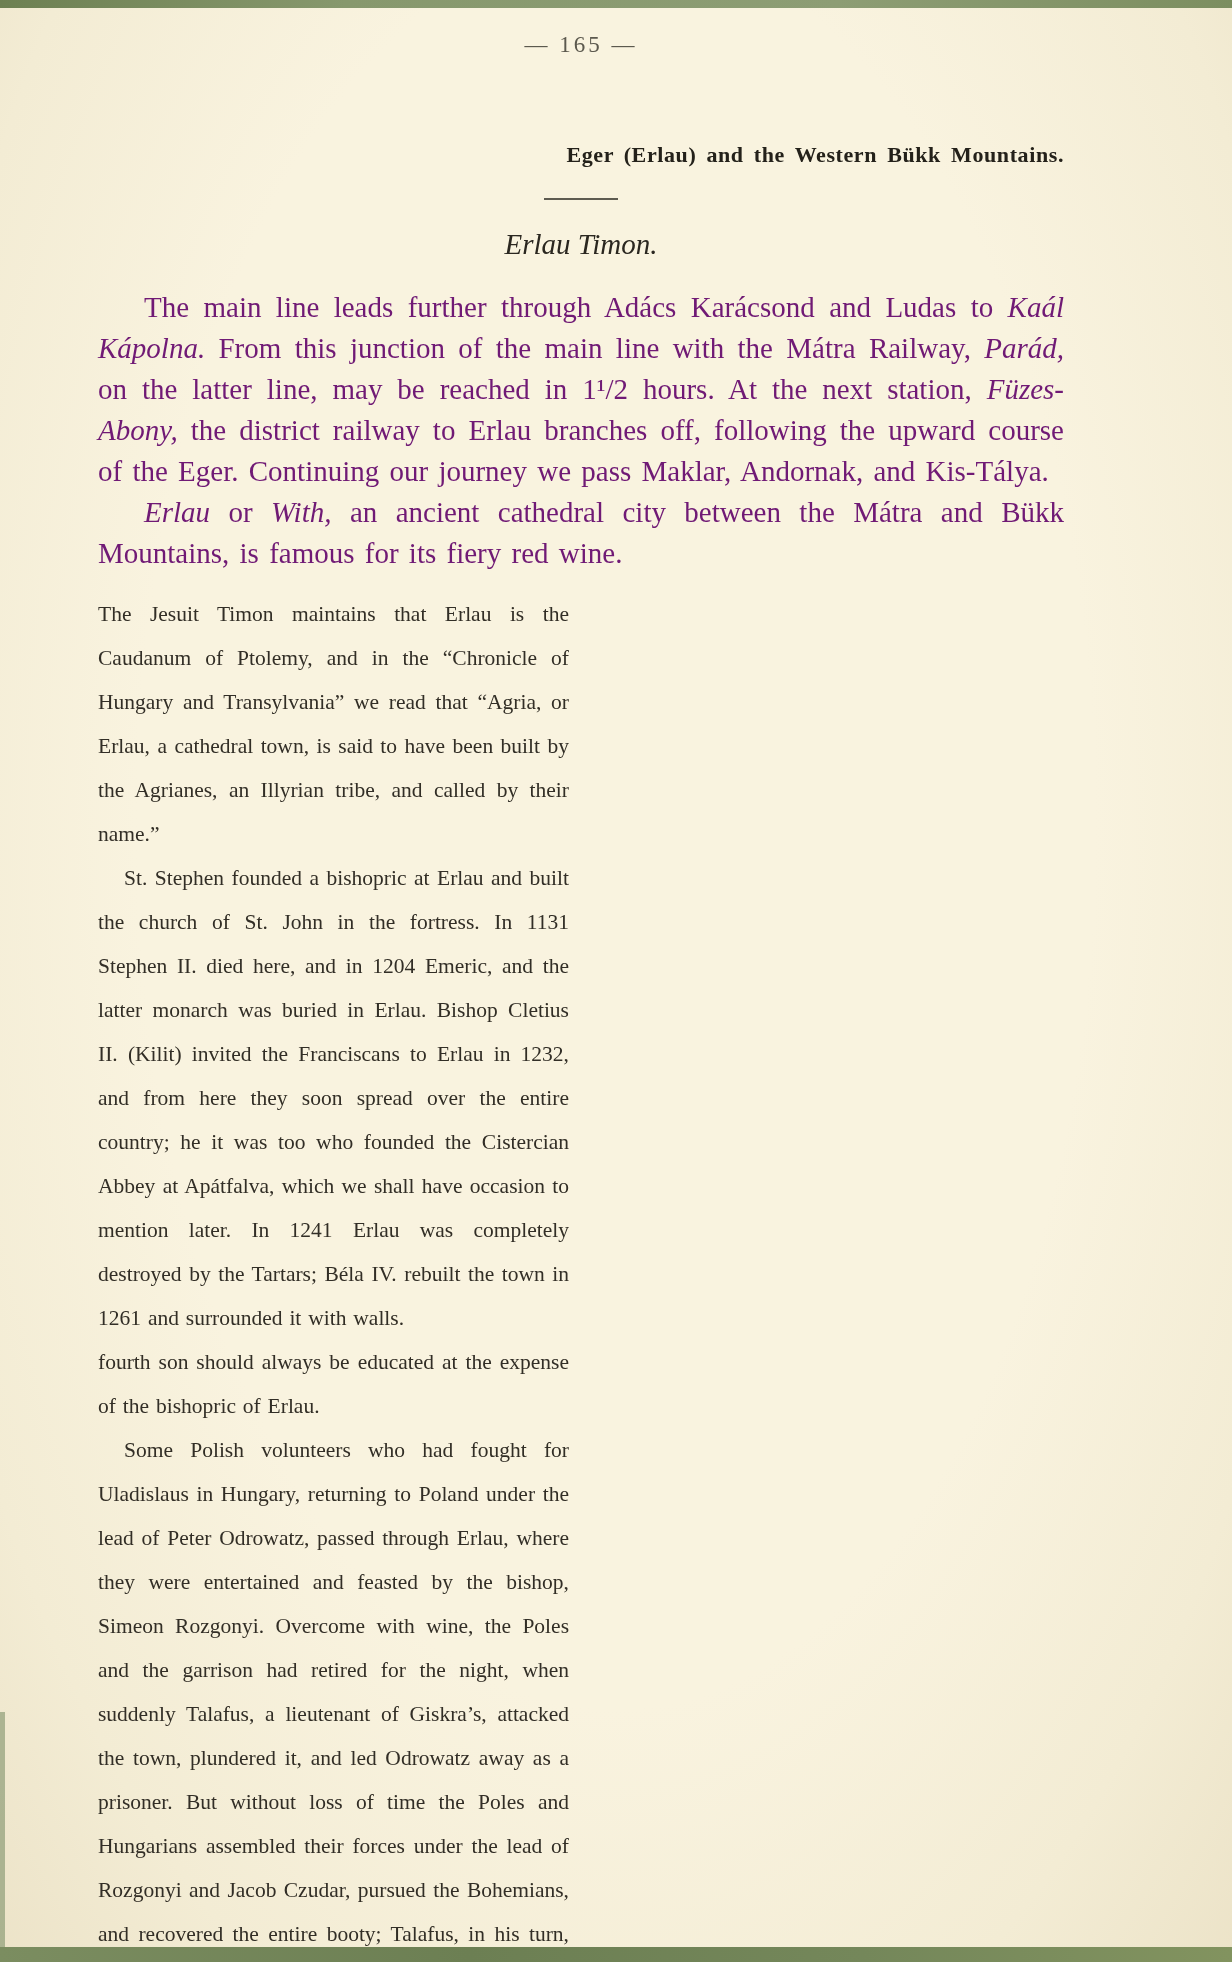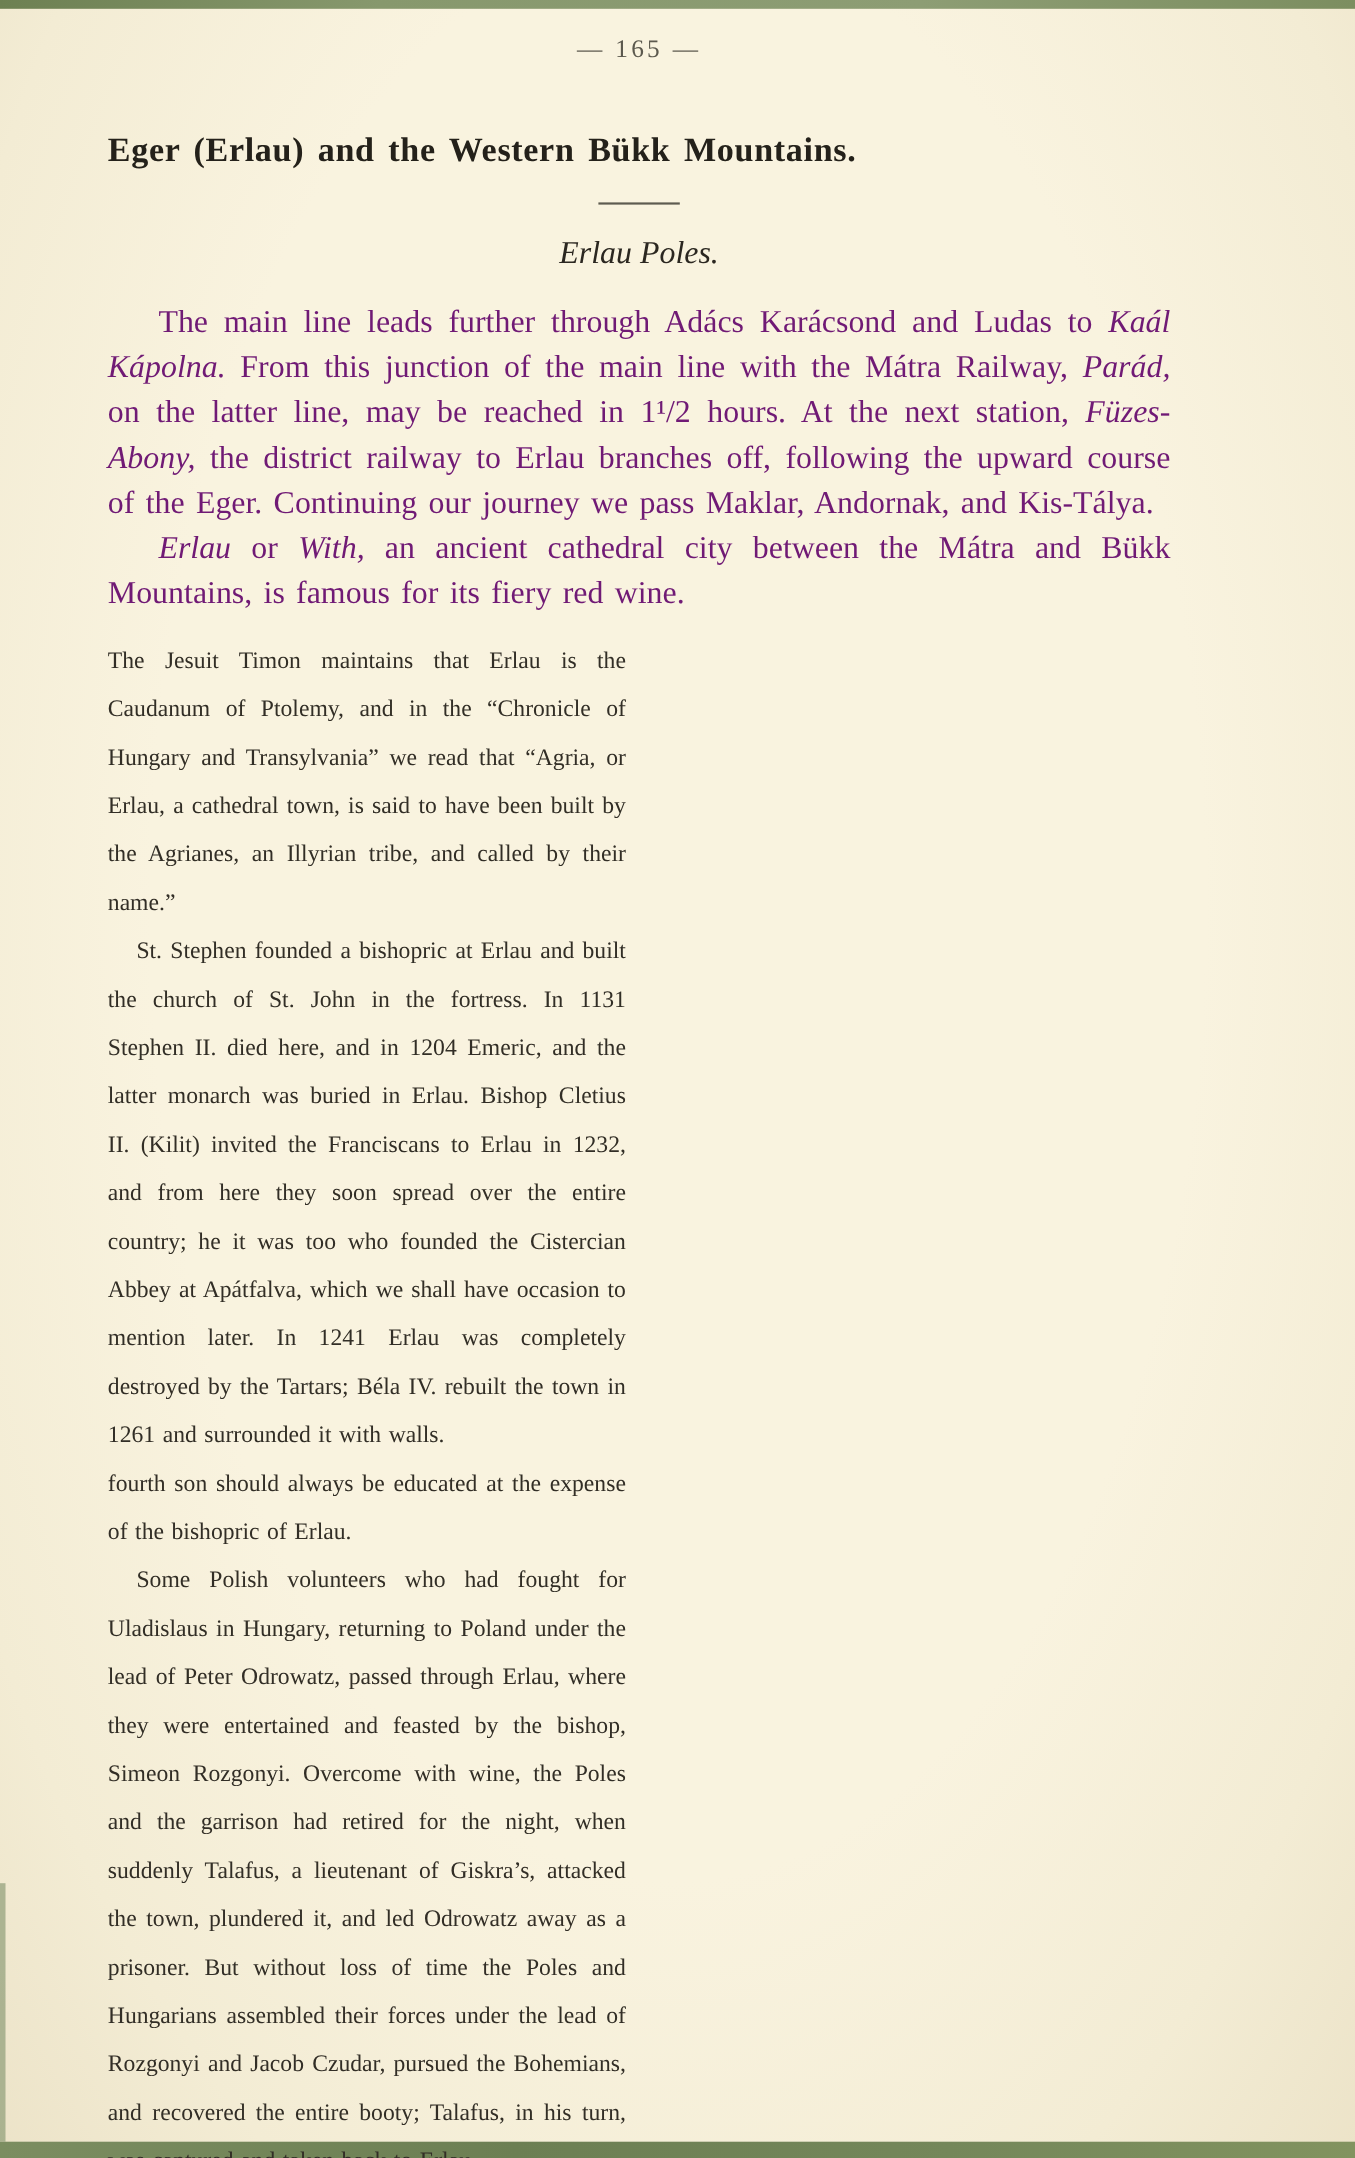--- a/index.html
+++ b/index.html
@@ -25,21 +25,21 @@
     position:absolute; left:0; bottom:15px; width:5px; height:235px;
     background:#879871; opacity:.65;
   }
   .content { position:absolute; left:98px; top:16px; width:966px; }
 
   .page-number {
     text-align:center; margin-top:16px; font-size:23px;
     letter-spacing:3px; color:#5c594e;
   }
   .title {
-    text-align:left; margin-top:60px; font-size:31px; font-weight:700;
+    text-align:right; margin-top:84px; font-size:22px; font-weight:700;
     letter-spacing:.6px; color:#24211a; word-spacing:4px;
   }
   .rule { width:74px; height:2px; background:#5e5b50; margin:30px auto 0 auto; }
   .subtitle {
     text-align:center; margin-top:24px; font-style:italic;
     font-size:29px; line-height:41px; color:#2b2720;
   }
   .main-text { margin-top:22px; }
   .main-para {
     font-size:29px; line-height:41px; text-align:justify;
@@ -66,21 +66,21 @@
 
 <div class="content">
 
   <div class="page-number">—  165  —</div>
 
   <h1 class="title">Eger (Erlau) and the Western Bükk Mountains.</h1>
 
   <div class="rule"></div>
 
   <div class="subtitle">
-    <div>Erlau Poles.</div>
+    <div>Erlau Timon.</div>
   </div>
 
   <div class="main-text">
     <p class="main-para"><span>The main line leads further through Adács Karácsond and Ludas to </span><span class="it">Kaál Kápolna.</span><span> From this junction of the main line with the Mátra Railway, </span><span class="it">Parád,</span><span> on the latter line, may be reached in 1¹/2 hours. At the next station, </span><span class="it">Füzes-Abony,</span><span> the district railway to Erlau branches off, following the upward course of the Eger. Continuing our journey we pass Maklar, Andornak, and Kis-Tálya.</span></p>
 
     <p class="main-para"><span class="it">Erlau</span><span> or </span><span class="it">With,</span><span> an ancient cathedral city between the Mátra and Bükk Mountains, is famous for its fiery red wine.</span></p>
   </div>
 
   <div class="columns">
     <div class="col">

